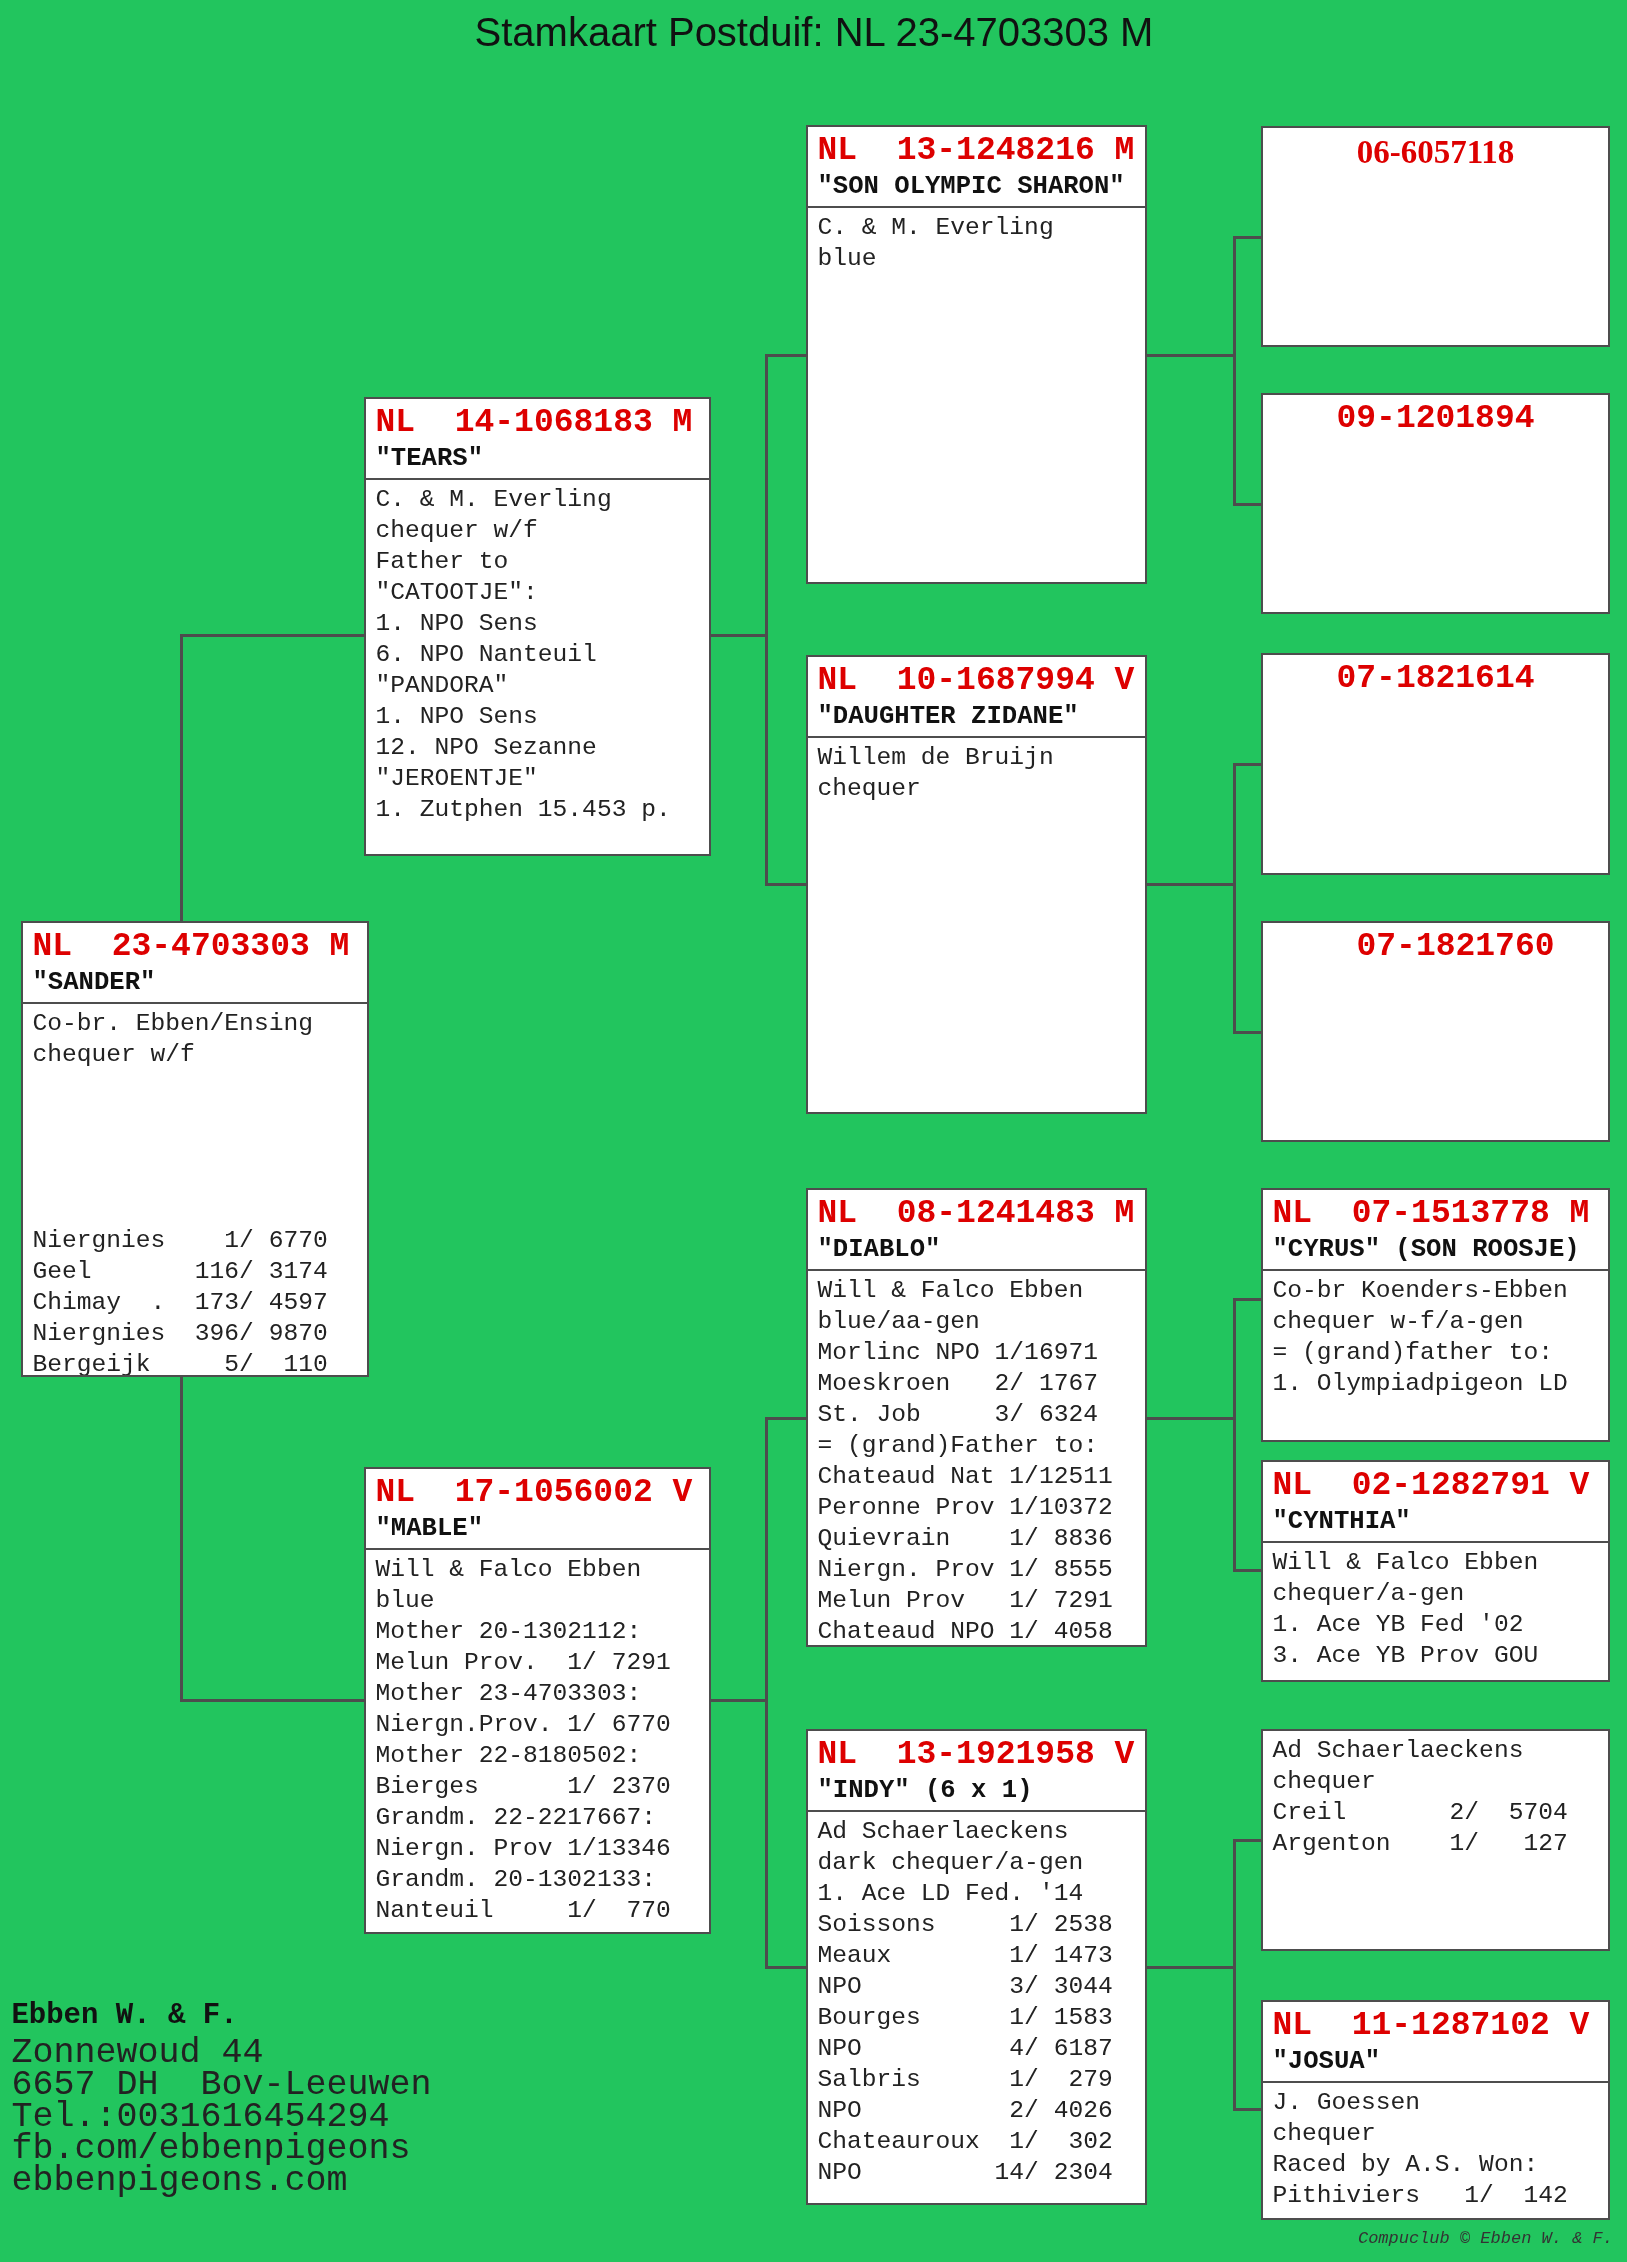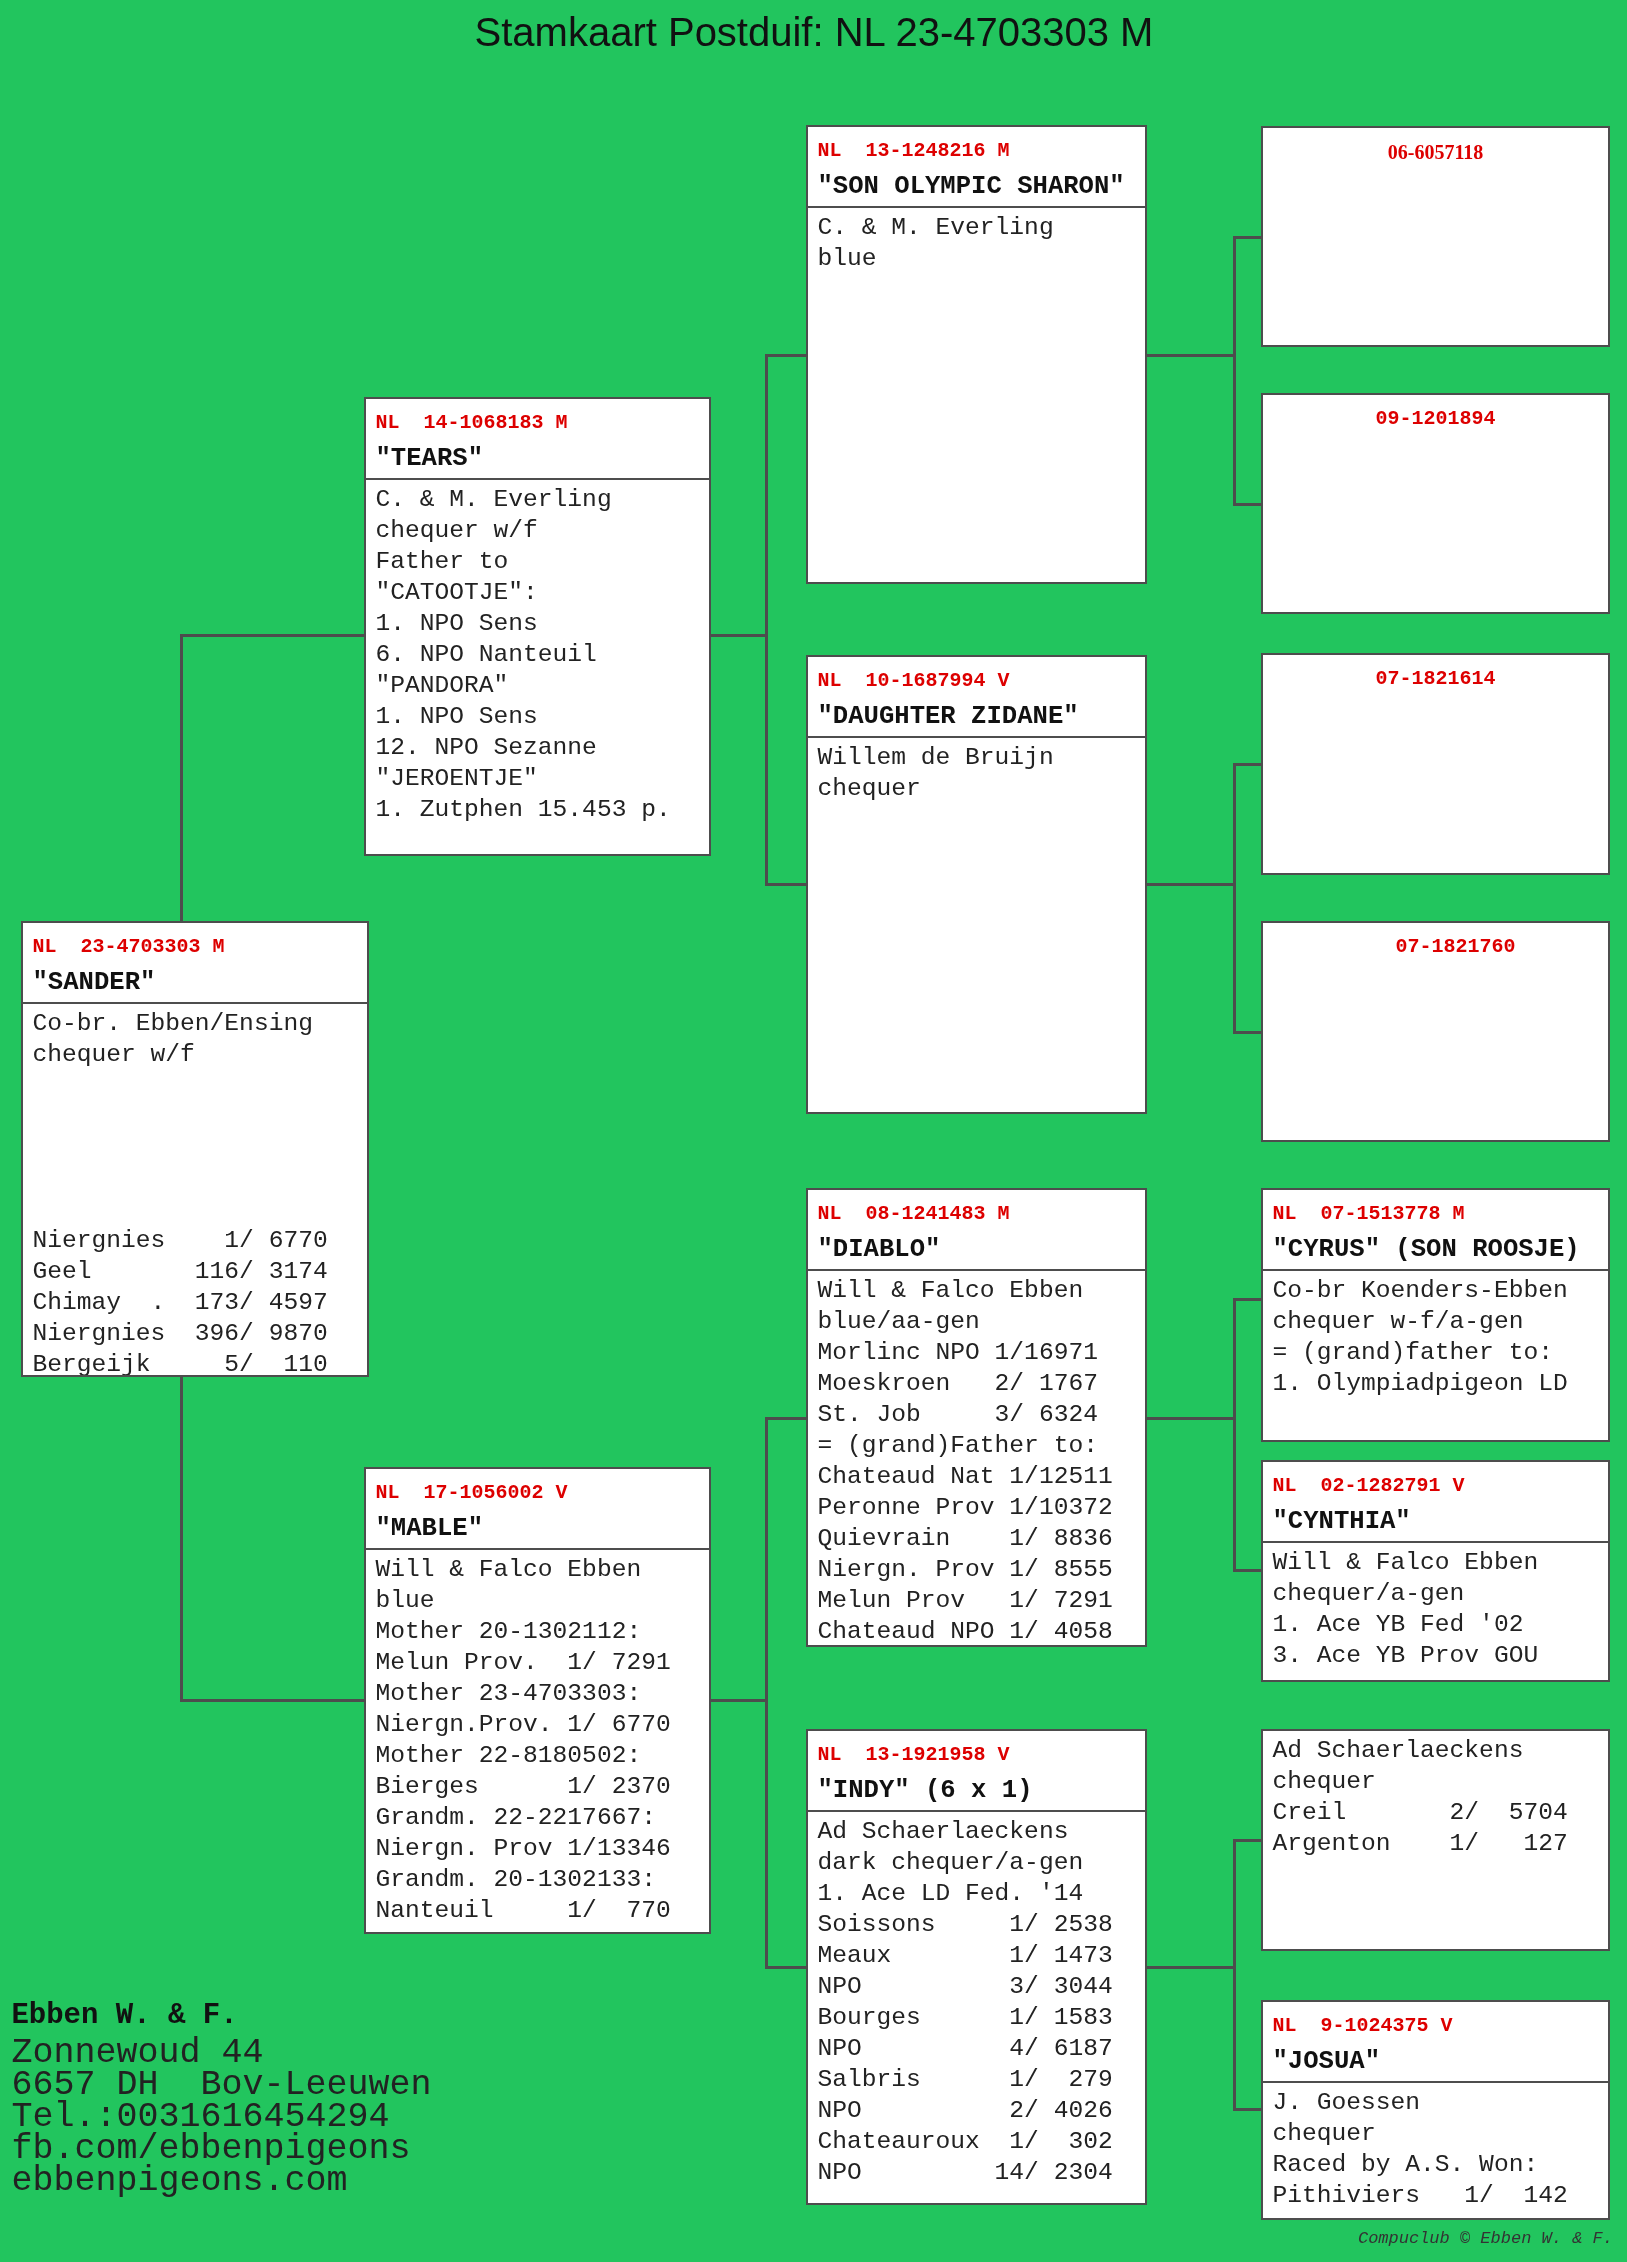--- a/index.html
+++ b/index.html
@@ -12,21 +12,21 @@
 
   
   .line { position:absolute; background:#4d4d4d; z-index:0; }
   .line.h { height:2.8px; }
   .line.v { width:2.8px; }
 
   
   .pbox { position:absolute; background:#fff; border:2.8px solid #4d4d4d;
           box-sizing:border-box; z-index:1; overflow:hidden; }
   .phead { padding:4.7px 9.5px 2.8px; border-bottom:2.8px solid #4d4d4d; }
-  .ring  { font-weight:bold; font-size:20px; line-height:38px; color:#dd0000; white-space:pre; }
+  .ring  { font-weight:bold; font-size:33px; line-height:38px; color:#dd0000; white-space:pre; }
   .pname { font-weight:bold; font-size:25.6px; line-height:34px; color:#111; white-space:pre; }
   .pbody { padding:3.8px 9.5px; }
   .bline { font-size:24.6px; line-height:31px; min-height:31px; color:#222; white-space:pre; }
   .pbox.plain .phead { border-bottom:none; text-align:center; }
 
   
   .owner { position:absolute; left:11.4px; top:1995px; z-index:1; }
   .owner-name { font-weight:bold; font-size:29px; line-height:42px; color:#111; white-space:pre; }
   .owner .bline { font-size:35px; line-height:32px; }
 
@@ -254,21 +254,21 @@
     <div class="pbody">
         <div class="bline">Ad Schaerlaeckens</div>
         <div class="bline">chequer</div>
         <div class="bline">Creil       2/  5704</div>
         <div class="bline">Argenton    1/   127</div>
       </div>
   </div>
 
   <div class="pbox" style="left:1261px; top:2000px; width:349px; height:220px;">
     <div class="phead">
-      <div class="ring">NL  9-1024375 V</div>
+      <div class="ring">NL  11-1287102 V</div>
       <div class="pname">"JOSUA"</div>
     </div>
     <div class="pbody">
         <div class="bline">J. Goessen</div>
         <div class="bline">chequer</div>
         <div class="bline">Raced by A.S. Won:</div>
         <div class="bline">Pithiviers   1/  142</div>
       </div>
   </div>
 

